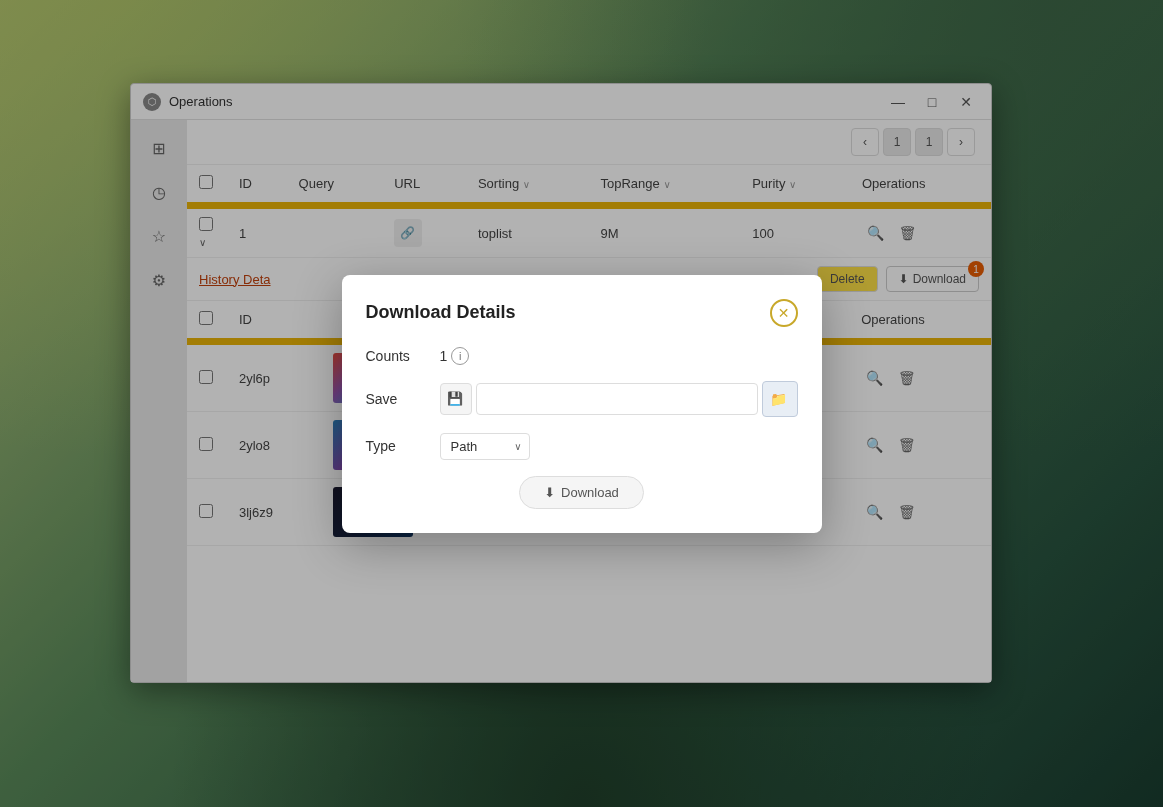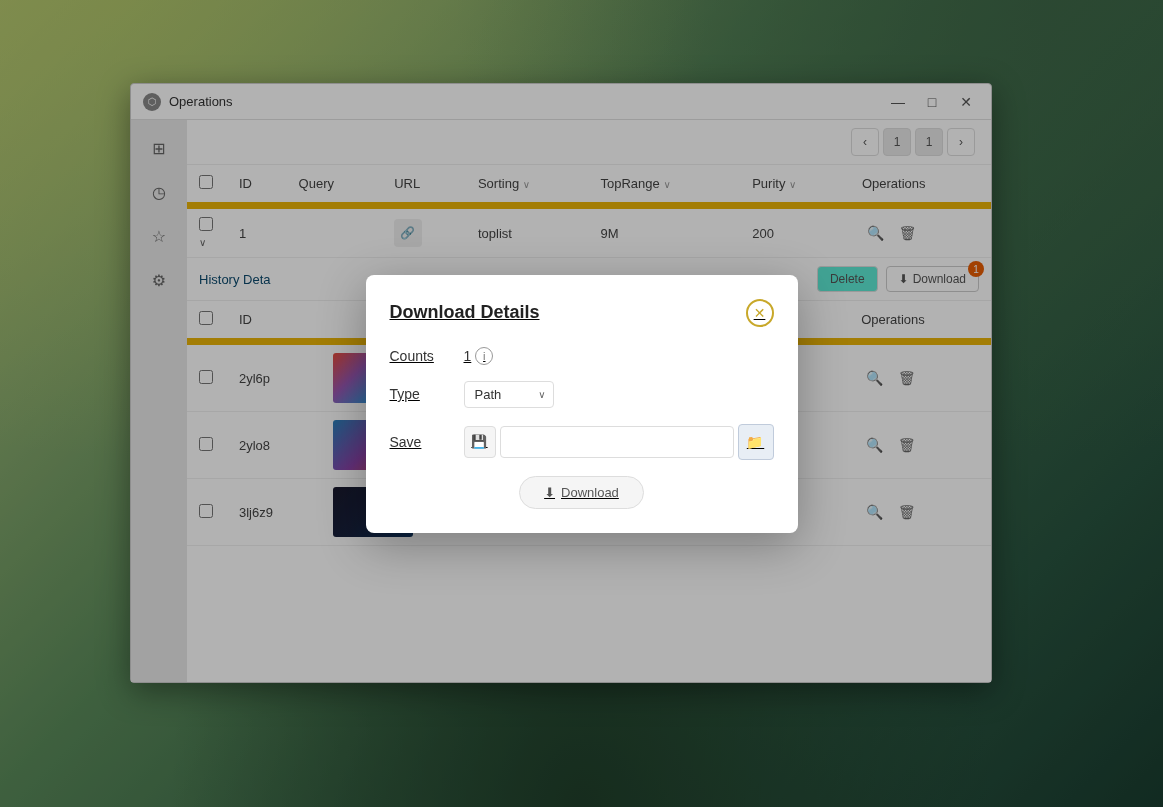--- a/index.html
+++ b/index.html
@@ -246,21 +246,21 @@
       align-items: center;
       justify-content: center;
       color: #666;
       font-size: 14px;
       border-radius: 4px;
     }
 
     .action-btn {
       padding: 5px 12px;
       border: 1px solid #ddd;
-      background: #5eead4;
+      background: #fde047;
       border-radius: 4px;
       cursor: pointer;
       font-size: 12px;
       color: #555;
       display: flex;
       align-items: center;
       gap: 4px;
     }
 
     .action-btn.primary {
@@ -308,25 +308,24 @@
       z-index: 2;
       display: flex;
       align-items: center;
       justify-content: center;
     }
 
     
     .modal {
       background: #fff;
       border-radius: 8px;
-      width: 432px;
+      width: 480px;
       padding: 24px;
       box-shadow: 0 12px 48px rgba(0,0,0,0.3);
       position: relative;
-      text-decoration: underline;
     }
 
     .modal-header {
       display: flex;
       align-items: center;
       justify-content: space-between;
       margin-bottom: 20px;
     }
 
     .modal-title {
@@ -542,31 +541,31 @@
                 <input type="checkbox" style="">
                 <button class="expand-btn">∨</button>
               </td>
               <td>1</td>
               <td></td>
               <td>
                 <span class="link-icon">🔗</span>
               </td>
               <td>toplist</td>
               <td>9M</td>
-              <td>200</td>
+              <td>100</td>
               <td>
                 <button class="op-btn">🔍</button>
                 <button class="op-btn">🗑</button>
               </td>
             </tr>
           </tbody>
         </table>
 
         <div style="padding: 8px 12px; display:flex; align-items:center; gap:8px; border-bottom:1px solid #eee;">
-          <span style="font-size:13px;font-weight:500;color:#0c4a6e;">History Deta</span>
+          <span style="font-size:13px;font-weight:500;color:#c2410c;text-decoration:underline;">History Deta</span>
           <div style="margin-left:auto;display:flex;gap:8px;">
             <button class="action-btn">
               <span>Delete</span>
             </button>
             <button class="action-btn primary" style="position:relative;">
               <span>⬇</span>
               <span>Download</span>
               <span class="badge">1</span>
             </button>
           </div>
@@ -660,43 +659,43 @@
     <div class="modal-row">
       <span class="modal-label">Counts</span>
       <span class="modal-value">1</span>
       <div class="info-icon">
         <span>i</span>
       </div>
     </div>
 
 
     <div class="modal-row">
-      <span class="modal-label">Type</span>
-      <div class="select-wrapper">
-        <select class="type-select">
-          <option>Path</option>
-          <option>URL</option>
-        </select>
-        <span class="select-arrow">∨</span>
-      </div>
-    </div>
-
-    <div class="modal-row">
       <span class="modal-label">Save</span>
       <div class="save-input-group">
         <button class="save-icon-btn">
           <span>💾</span>
         </button>
         <input type="text" class="save-text-input" placeholder="" style="">
         <button class="folder-btn">
           <span>📁</span>
         </button>
       </div>
     </div>
 
+    <div class="modal-row">
+      <span class="modal-label">Type</span>
+      <div class="select-wrapper">
+        <select class="type-select">
+          <option>Path</option>
+          <option>URL</option>
+        </select>
+        <span class="select-arrow">∨</span>
+      </div>
+    </div>
+
     <div class="modal-footer">
       <button class="download-btn">
         <span>⬇</span>
         <span>Download</span>
       </button>
     </div>
 
   </div>
 </div>
 

